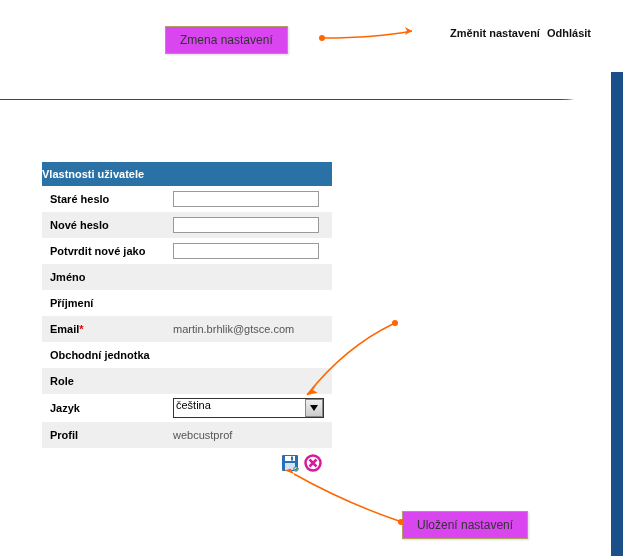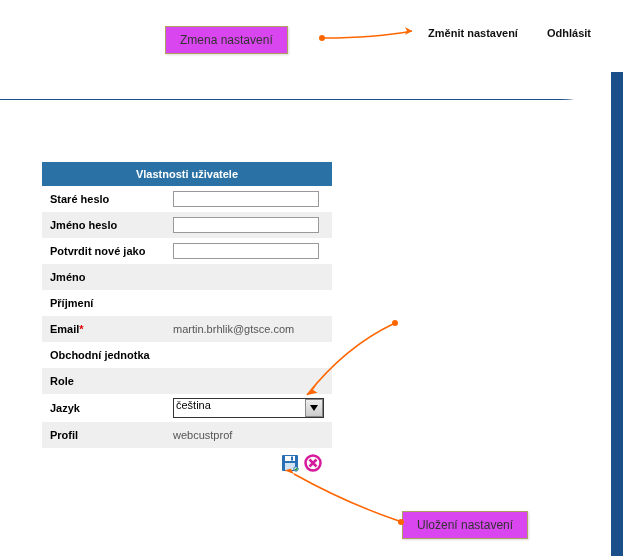--- a/index.html
+++ b/index.html
@@ -1,28 +1,28 @@
 <!DOCTYPE html>
 <html><head>
 <meta charset="utf-8">
 <style>
 html,body{margin:0;padding:0;font-family:Tahoma,Arial,sans-serif;font-size:11px;color:#000;background:#fff}
 .canvas{position:relative;width:623px;height:556px;overflow:hidden}
 
 .top-status{position:absolute;top:8px;right:32px;font-size:11px;color:#222}
 .top-links{position:absolute;top:27px;right:32px;font-size:11px;font-weight:bold;color:#111}
 .top-links span{cursor:pointer}
-.top-links .link+.link{margin-left:26px}
+.top-links .link+.link{margin-left:4px}
 
 .frame-top{position:absolute;top:52px;left:0;right:0;height:48px;}
 .frame-side{position:absolute;top:72px;right:0;width:12px;bottom:0;background:#1b4f8a;border-top-right-radius:0;}
 
 .tbl-wrap{position:absolute;top:162px;left:42px;width:290px}
 .tbl{width:100%;border-collapse:collapse;font-size:11px}
-.tbl .hdr td{background:#2a72a6;color:#fff;font-weight:bold;text-align:center;padding:3px 0}
+.tbl .hdr td{background:#2a72a6;color:#fff;font-weight:bold;padding:3px 0}
 .tbl tr td{padding:4px 8px;height:18px}
 .tbl tr.r td{background:#efefef}
 .tbl tr.w td{background:#ffffff}
 .tbl td.lab{font-weight:bold;width:118px}
 .ast{color:#d00;font-weight:bold}
 .tbl input[type=text],.tbl input[type=password]{width:140px;border:1px solid #999;font-size:11px;padding:1px 2px;background:#fff}
 .tbl .val{color:#555}
 .sel{width:145px;border:1px solid #333;font-size:11px;background:#fff;padding:0 2px;height:18px;position:relative;display:inline-flex;align-items:flex-start}
 .sel .sel-txt{flex:1}
 .sel .sel-btn{width:16px;height:16px;background:linear-gradient(#eee,#ccc);border:1px solid #888;display:flex;align-items:center;justify-content:center;margin-right:-2px}
@@ -62,21 +62,21 @@
     <table class="tbl">
       <tbody>
           <tr class="hdr">
             <td colspan="2">Vlastnosti uživatele</td>
           </tr>
       <tr class="w">
         <td class="lab">Staré heslo</td>
         <td><input type="password" style=""></td>
       </tr>
       <tr class="r">
-        <td class="lab">Jméno heslo</td>
+        <td class="lab">Nové heslo</td>
         <td><input type="password" style=""></td>
       </tr>
       <tr class="w">
         <td class="lab">Potvrdit nové jako</td>
         <td><input type="password" style=""></td>
       </tr>
       <tr class="r">
         <td class="lab">Jméno</td>
         <td></td>
       </tr>

